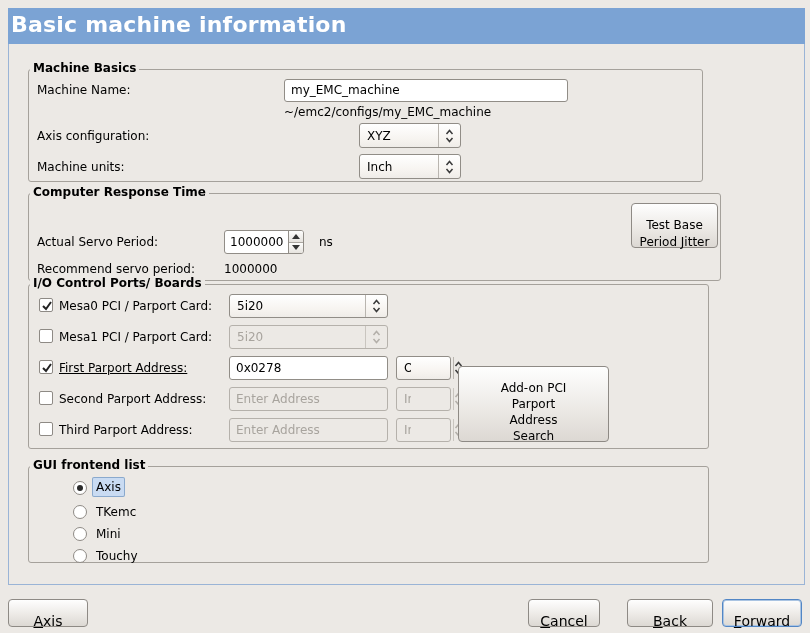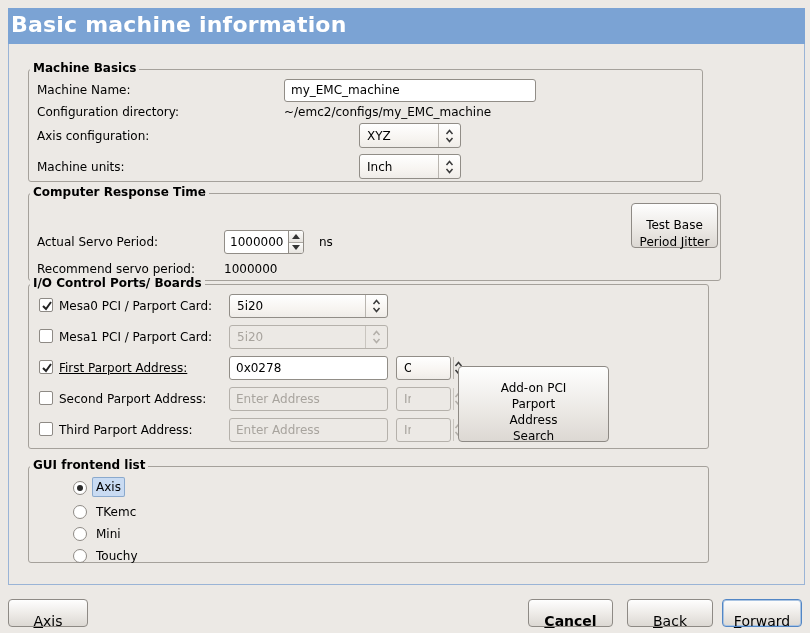--- a/index.html
+++ b/index.html
@@ -50,22 +50,21 @@
 <body>
 
 <div class="container">
   <div class="banner">
     <div class="banner-title">Basic machine information</div>
   </div>
 
   <div class="frame" style="left:19px; top:60px; width:675px; height:113px;">
     <div class="frame-label">Machine Basics</div>
     <div class="lbl" style="left:8px; top:12px;">Machine Name:</div>
-    <div class="textbox" style="left:255px; top:9px; width:252px; height:23px;">my_EMC_machine</div>
-    <div class="lbl" style="left:8px; top:34px;">Configuration directory:</div>
+    <div class="textbox" style="left:255px; top:9px; width:284px; height:23px;">my_EMC_machine</div>
     <div class="lbl" style="left:255px; top:34px;">~/emc2/configs/my_EMC_machine</div>
     <div class="lbl" style="left:8px; top:58px;">Axis configuration:</div>
     <div class="combo" style="left:330px; top:53px; width:102px; height:25px;">
       <div class="combo-text">XYZ</div>
       <div class="combo-btn">
         <svg width="9" height="14" viewBox="0 0 9 14">
             <path d="M1.5 5 L4.5 1.5 L7.5 5" fill="none" stroke="#3a3a3a" stroke-width="1.5"></path>
             <path d="M1.5 9 L4.5 12.5 L7.5 9" fill="none" stroke="#3a3a3a" stroke-width="1.5"></path>
           </svg>
       </div>
@@ -206,21 +205,21 @@
     <span class="lbl" style="left:67px; top:59px;">Mini</span>
 
     <div class="radio" style="left:44px; top:82px;"></div>
     <span class="lbl" style="left:67px; top:81px;">Touchy</span>
   </div>
 </div>
 
 <div class="btn footer-btn" style="left:8px; top:599px; width:80px;">
   <span class="btn-label">Axis</span>
 </div>
-<div class="btn footer-btn" style="left:528px; top:599px; width:85px;font-weight:bold;">
+<div class="btn footer-btn" style="left:528px; top:599px; width:72px;">
   <span class="btn-label">Cancel</span>
 </div>
 <div class="btn footer-btn" style="left:627px; top:599px; width:86px;">
   <span class="btn-label">Back</span>
 </div>
 <div class="btn footer-btn focused" style="left:722px; top:599px; width:80px;">
   <span class="btn-label">Forward</span>
 </div>
 
 </body></html>

